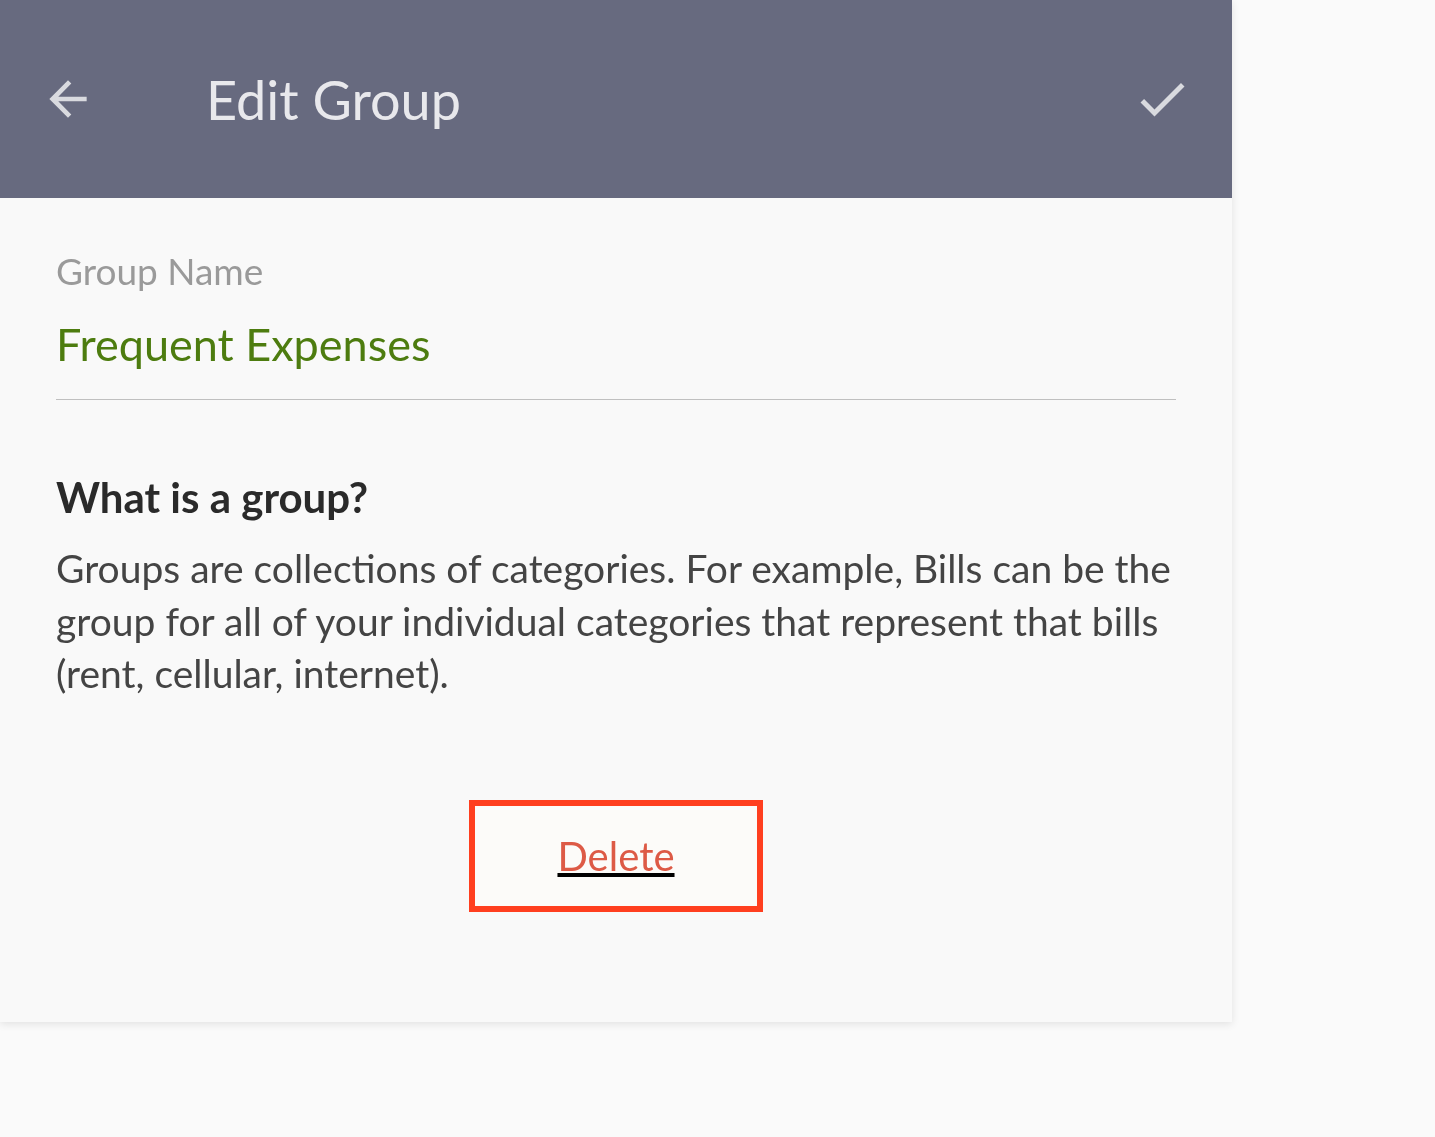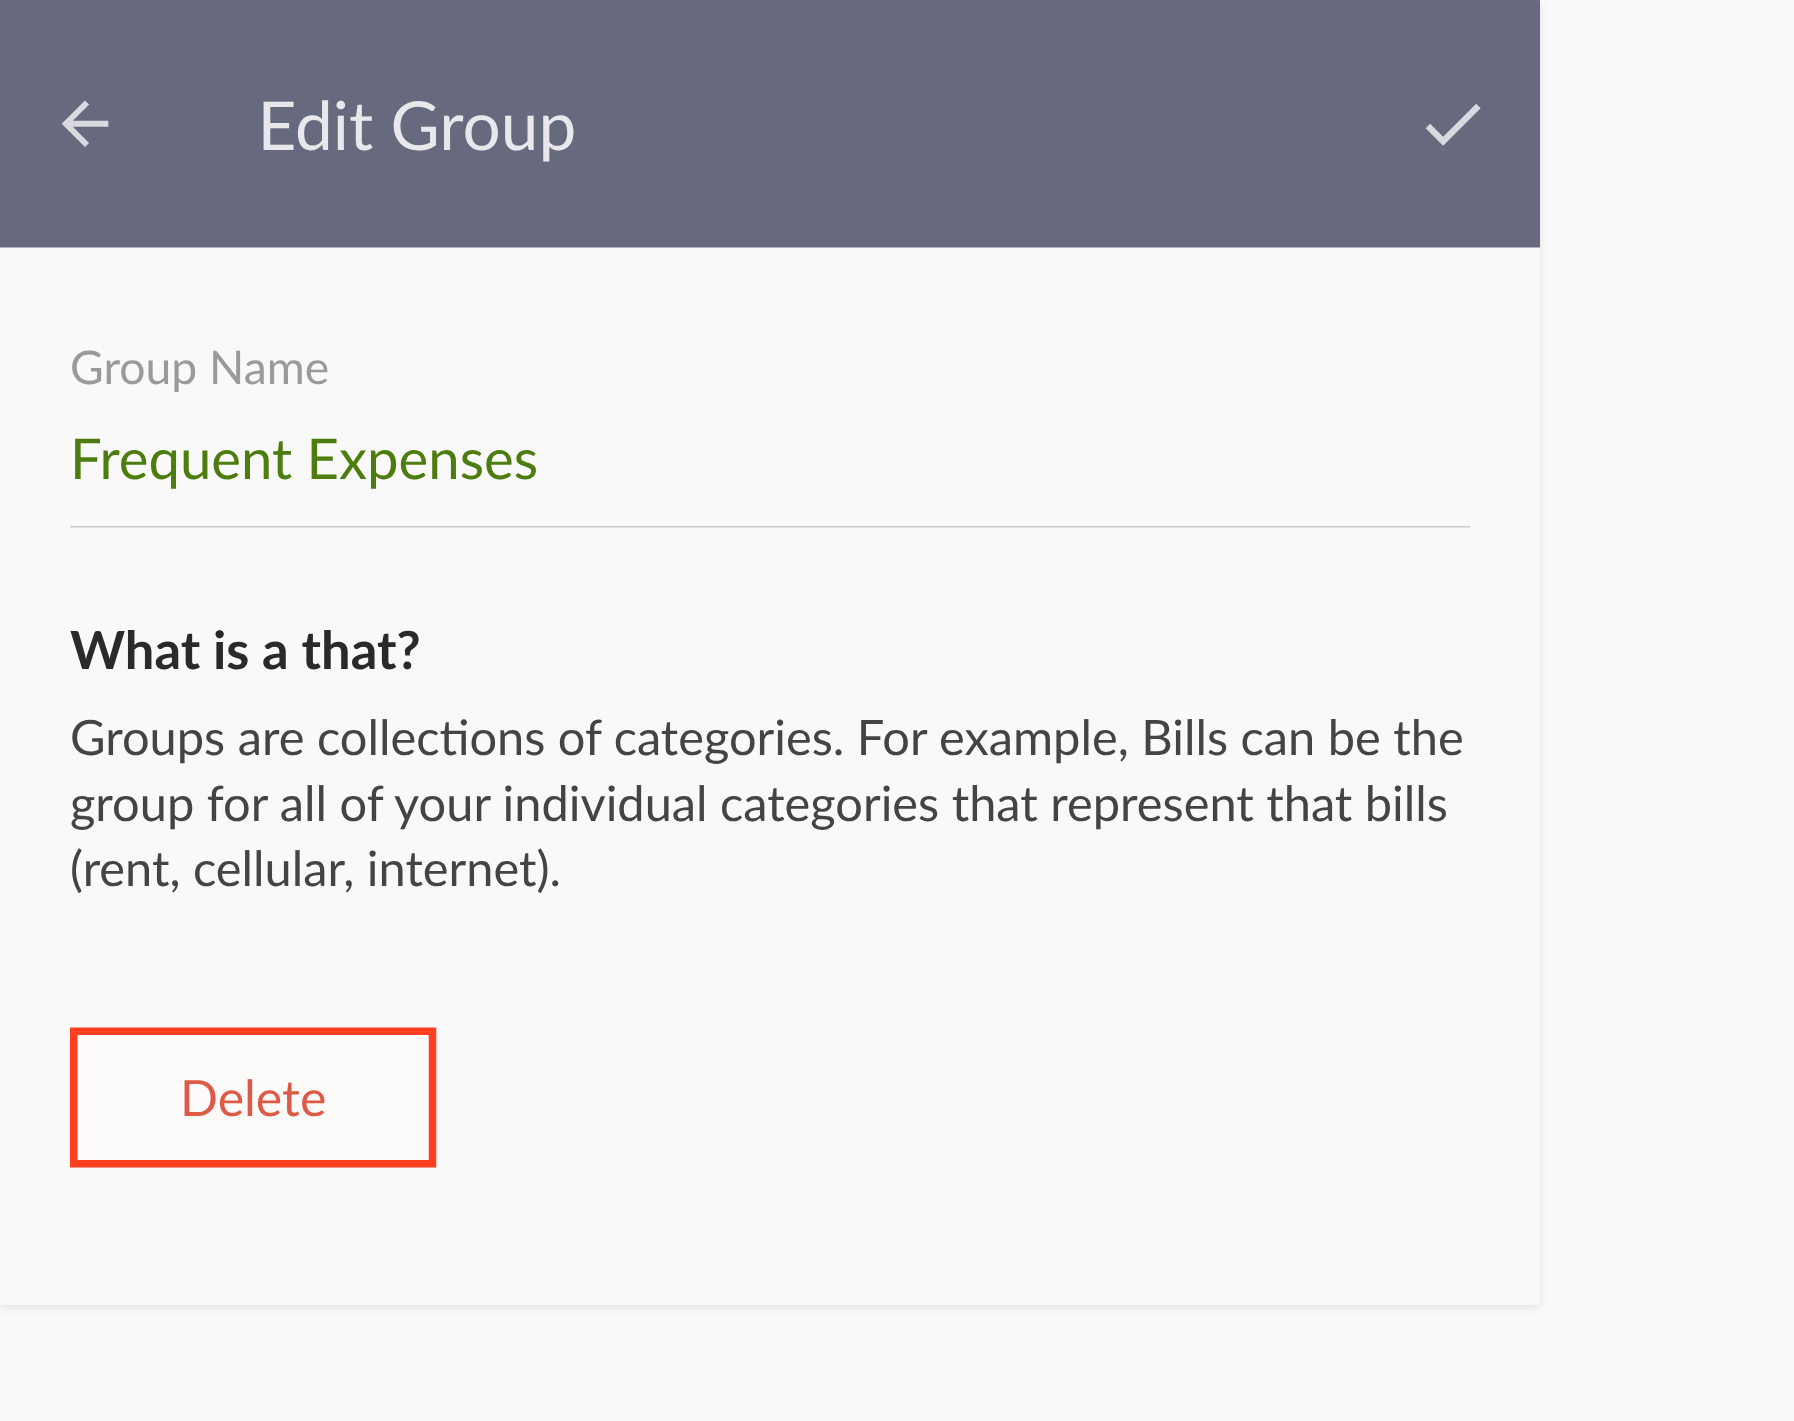--- a/index.html
+++ b/index.html
@@ -57,21 +57,20 @@
     }
     .content {
       padding: 50px 56px;
       background: #f9f9f9;
     }
     .field-label {
       color: #9a9a9a;
       font-size: 37px;
       font-weight: 400;
       margin-bottom: 12px;
-      margin-top: 22px;
     }
     .field-input {
       width: 100%;
       border: none;
       border-bottom: 1px solid #c0c0c0;
       background: transparent;
       font-size: 45px;
       font-weight: 400;
       color: #4d7c0f;
       padding: 12px 0 28px 0;
@@ -86,22 +85,24 @@
       margin-bottom: 20px;
     }
     .section-body {
       font-size: 39px;
       font-weight: 400;
       color: #444;
       line-height: 1.35;
     }
     .delete-wrapper {
       display: flex;
+      justify-content: center;
       margin-top: 100px;
       padding-bottom: 60px;
+      text-decoration: underline;
     }
     .delete-btn {
       border: 6px solid #ff3f1f;
       background: #fcfbf9;
       color: #dd5a46;
       font-size: 40px;
       font-weight: 400;
       padding: 26px 82px;
       cursor: pointer;
       font-family: inherit;
@@ -122,20 +123,20 @@
       <svg viewBox="0 0 24 24">
         <path d="M9 16.17L4.83 12l-1.42 1.41L9 19 21 7l-1.41-1.41z" fill="#d9dadf"></path>
       </svg>
     </div>
   </div>
 
   <div class="content">
     <div class="field-label">Group Name</div>
     <input class="field-input" type="text" value="Frequent Expenses" style="">
 
-    <div class="section-heading">What is a that?</div>
+    <div class="section-heading">What is a group?</div>
     <div class="section-body">Groups are collections of categories. For example, Bills can be the group for all of your individual categories that represent that bills (rent, cellular, internet).</div>
 
     <div class="delete-wrapper">
       <button class="delete-btn">Delete</button>
     </div>
   </div>
 </div>
 
 </body></html>

